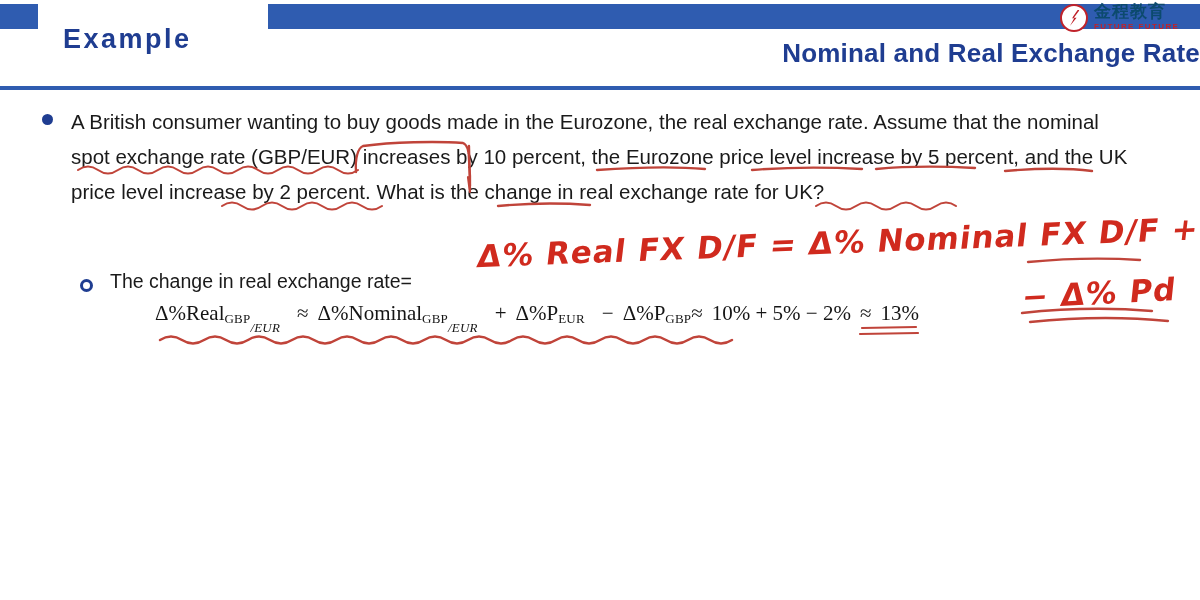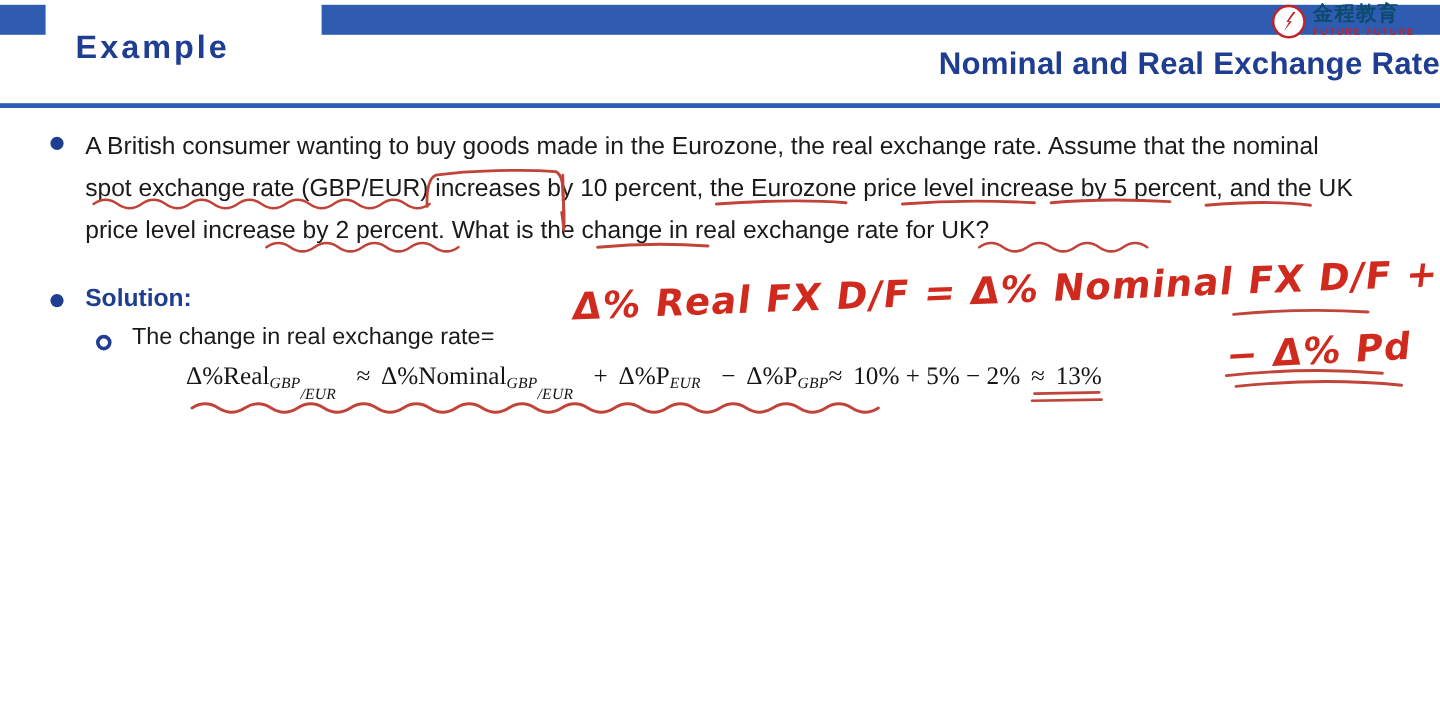--- a/index.html
+++ b/index.html
@@ -179,21 +179,20 @@
     position: absolute;
     left: 155px; top: 208px;
     font-family: "Liberation Serif", serif;
     font-size: 21px;
     color: #151515;
     white-space: nowrap;
     line-height: 26px;
   }
   .sub {
     font-size: 13px;
-    font-style: italic;
     vertical-align: -0.25em;
     letter-spacing: 0.2px;
   }
   .frac-den {
     font-size: 13px;
     font-style: italic;
     vertical-align: -0.95em;
     letter-spacing: 0.2px;
   }
   .sp { display: inline-block; width: 9px; }
@@ -245,24 +244,20 @@
     </div>
   </div>
 
   <div class="body-area">
 
     <div class="bullet-row b1">
       <span class="dot-l1"></span>
       <div class="para">A British consumer wanting to buy goods made in the Eurozone, the real exchange rate. Assume that the nominal spot exchange rate (GBP/EUR) increases by 10 percent, the Eurozone price level increase by 5 percent, and the UK price level increase by 2 percent. What is the change in real exchange rate for UK?</div>
     </div>
 
-    <div class="bullet-row b2">
-      <span class="dot-l1"></span>
-      <div class="solution-label">Solution:</div>
-    </div>
 
     <div class="sub-row">
       <span class="ring-l2"></span>
       <div class="sub-text">The change in real exchange rate=</div>
     </div>
 
     <div class="formula">
       <span>Δ%Real</span><span class="sub">GBP</span><span class="frac-den">/</span><span class="frac-den">EUR</span><span class="sp-wide"></span><span>≈</span><span class="sp"></span><span>Δ%Nominal</span><span class="sub">GBP</span><span class="frac-den">/</span><span class="frac-den">EUR</span><span class="sp-wide"></span><span>+</span><span class="sp"></span><span>Δ%P</span><span class="sub">EUR</span><span class="sp-wide"></span><span>−</span><span class="sp"></span><span>Δ%P</span><span class="sub">GBP</span><span>≈</span><span class="sp"></span><span>10% + 5% − 2%</span><span class="sp"></span><span>≈</span><span class="sp"></span><span>13%</span>
     </div>
 

